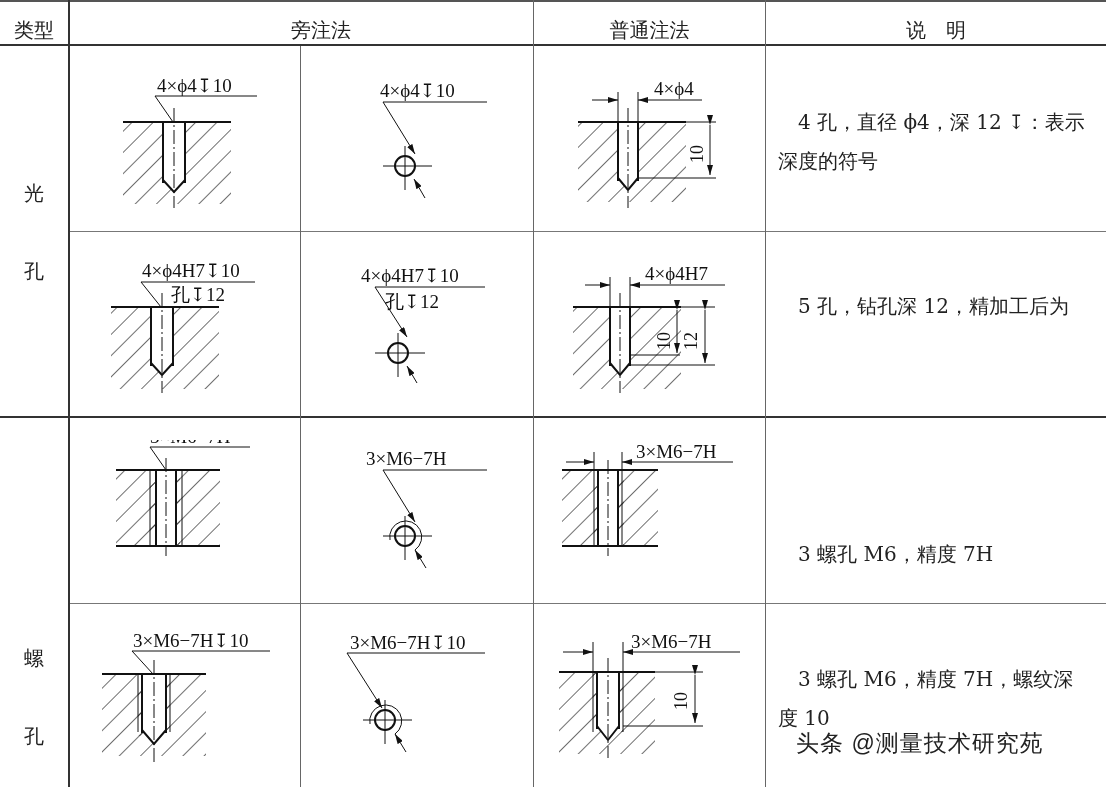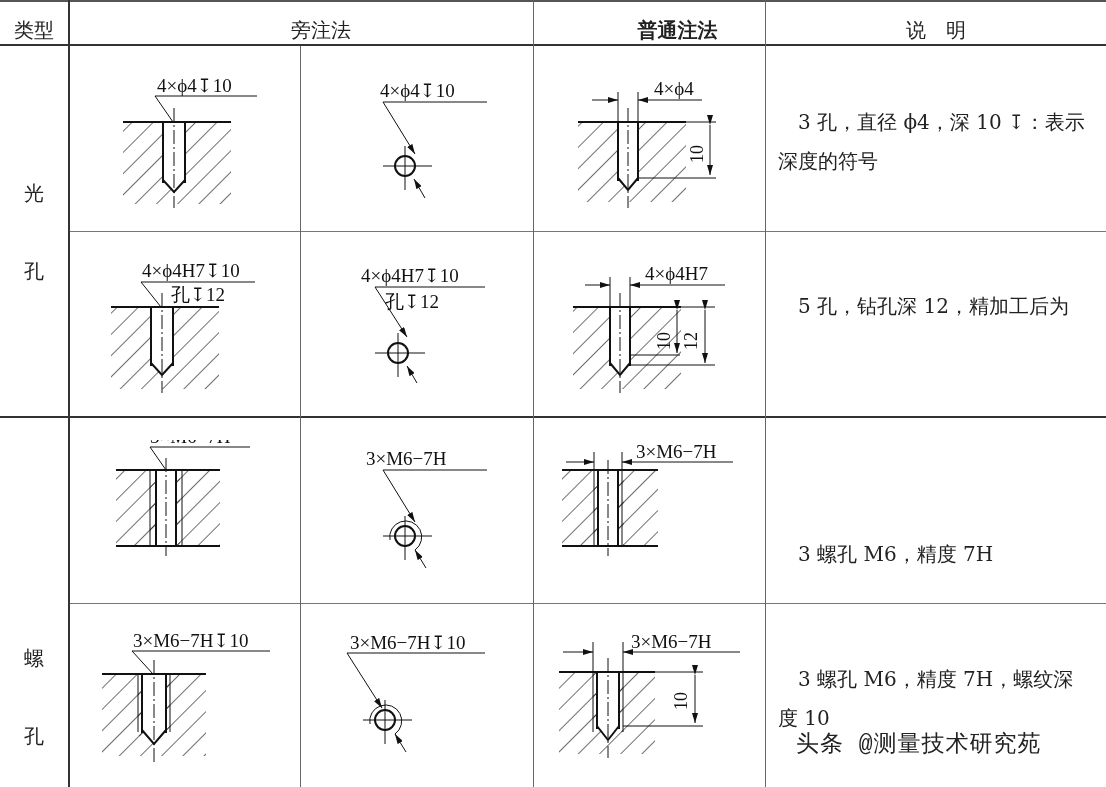--- a/index.html
+++ b/index.html
@@ -6,40 +6,40 @@
   body { width:1106px; height:787px; position:relative; overflow:hidden;
          font-family:"DejaVu Serif","Liberation Serif",serif; color:#1a1a1a; }
   .hline { position:absolute; background:#333; }
   .vline { position:absolute; background:#333; }
   .hdr { position:absolute; top:0; height:61px; display:flex; align-items:center; justify-content:center;
          font-size:20px; color:#222; }
   .type-char { position:absolute; left:0; width:68px; text-align:center; font-size:20px; color:#222; }
   .cell-svg { position:absolute; }
   .desc { position:absolute; left:778px; width:318px; font-size:20px; line-height:39px; color:#222; }
   .desc .indent { display:inline-block; width:20px; }
-  .watermark { position:absolute; left:796px; top:728px; font-family:Liberation Mono, monospace;
+  .watermark { position:absolute; left:796px; top:728px; font-family:Liberation Sans, sans-serif;
                font-size:23px; color:#222; letter-spacing:1px; }
   svg text { font-family:"Liberation Serif","DejaVu Serif",serif; fill:#111; }
 </style>
 </head>
 <body>
 
 <div class="hline" style="left:0;top:0;width:1106px;height:2px;background:#555"></div>
 <div class="hline" style="left:0;top:44px;width:1106px;height:2px;"></div>
 <div class="hline" style="left:68px;top:231px;width:1038px;height:1px;background:#777"></div>
 <div class="hline" style="left:0;top:416px;width:1106px;height:2px;"></div>
 <div class="hline" style="left:68px;top:603px;width:1038px;height:1px;background:#777"></div>
 <div class="vline" style="left:68px;top:0;width:2px;height:787px;"></div>
 <div class="vline" style="left:300px;top:46px;width:1px;height:741px;background:#666"></div>
 <div class="vline" style="left:533px;top:0;width:1px;height:787px;background:#666"></div>
 <div class="vline" style="left:765px;top:0;width:1px;height:787px;background:#666"></div>
 
 <div class="hdr" style="left:0;width:68px;">类型</div>
 <div class="hdr" style="left:69px;width:464px;padding-left:20px;">旁注法</div>
-<div class="hdr" style="left:562px;width:231px;font-weight:bold;">普通注法</div>
+<div class="hdr" style="left:534px;width:231px;">普通注法</div>
 <div class="hdr" style="left:766px;width:340px;white-space:pre;">说　明</div>
 
 <div class="type-char" style="top:180px;">光</div>
 <div class="type-char" style="top:258px;">孔</div>
 <div class="type-char" style="top:645px;">螺</div>
 <div class="type-char" style="top:723px;">孔</div>
 
 <svg width="0" height="0" style="position:absolute">
   <defs>
     <pattern id="hatch" patternUnits="userSpaceOnUse" width="15" height="15" patternTransform="rotate(45)">
@@ -78,21 +78,21 @@
   <line x1="58" y1="38" x2="58" y2="138" stroke="#111" stroke-width="1" stroke-dasharray="14,3,2,3"></line>
   <line x1="48" y1="22" x2="48" y2="52" stroke="#111" stroke-width="1"></line>
   <line x1="68" y1="22" x2="68" y2="52" stroke="#111" stroke-width="1"></line>
   <line x1="22" y1="30" x2="48" y2="30" stroke="#111" stroke-width="1" marker-end="url(#arr)"></line>
   <line x1="132" y1="30" x2="68" y2="30" stroke="#111" stroke-width="1" marker-end="url(#arr)"></line>
   <line x1="140" y1="55" x2="140" y2="105" stroke="#111" stroke-width="1" marker-start="url(#arr)" marker-end="url(#arr)"></line>
   <text x="84" y="25" font-size="19">4×ϕ4</text>
   <text x="0" y="0" font-size="18" transform="translate(133,93) rotate(-90)">10</text>
 </svg>
 <div class="desc" style="top:103px;">
-  <span class="indent"></span><span>3 孔，直径 ϕ4，深 10 ↧：表示</span><br>
+  <span class="indent"></span><span>4 孔，直径 ϕ4，深 12 ↧：表示</span><br>
   <span>深度的符号</span>
 </div>
 
 <svg class="cell-svg" style="left:105px;top:255px" width="160" height="140">
   <rect x="6" y="52" width="108" height="82" fill="url(#hatch)"></rect>
   <rect x="46" y="52" width="22" height="58" fill="#fff" stroke="#111" stroke-width="2"></rect>
   <path d="M46,108 L57,120 L68,108" fill="#fff" stroke="#111" stroke-width="2"></path>
   <line x1="6" y1="52" x2="114" y2="52" stroke="#111" stroke-width="2"></line>
   <line x1="57" y1="38" x2="57" y2="138" stroke="#111" stroke-width="1" stroke-dasharray="14,3,2,3"></line>
   <polyline points="56,52 36,27 150,27" fill="none" stroke="#111" stroke-width="1"></polyline>

